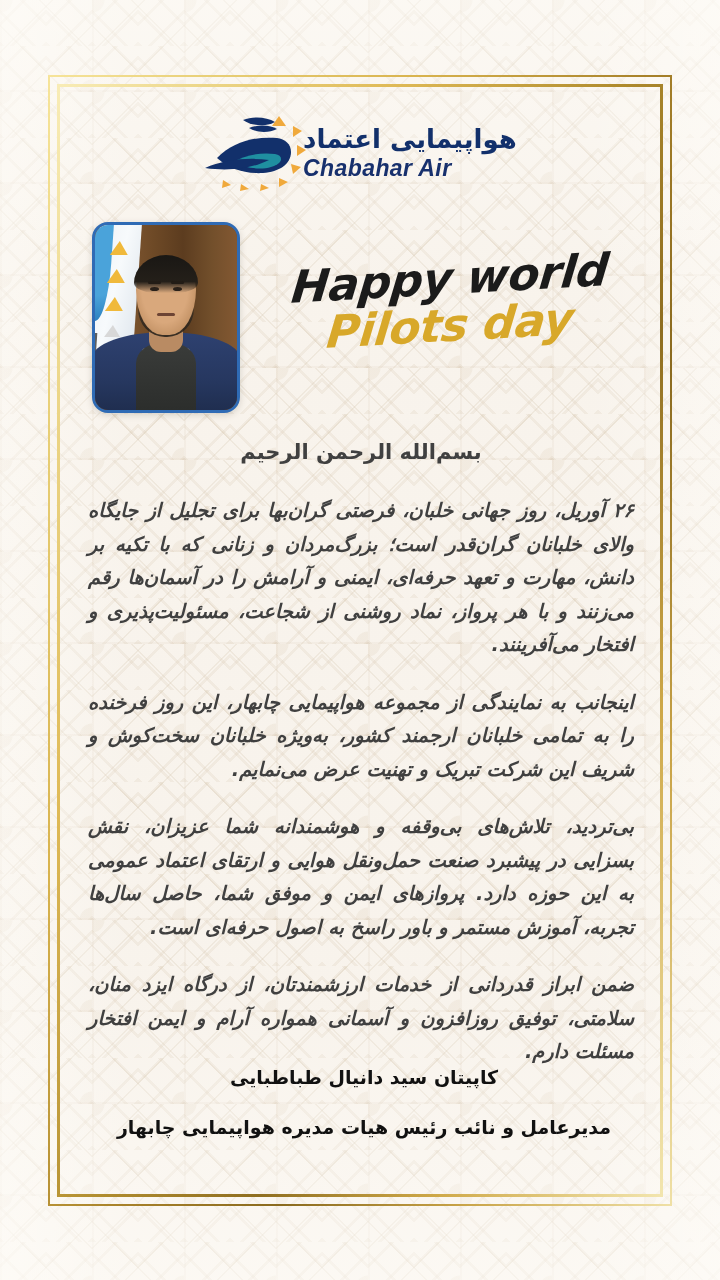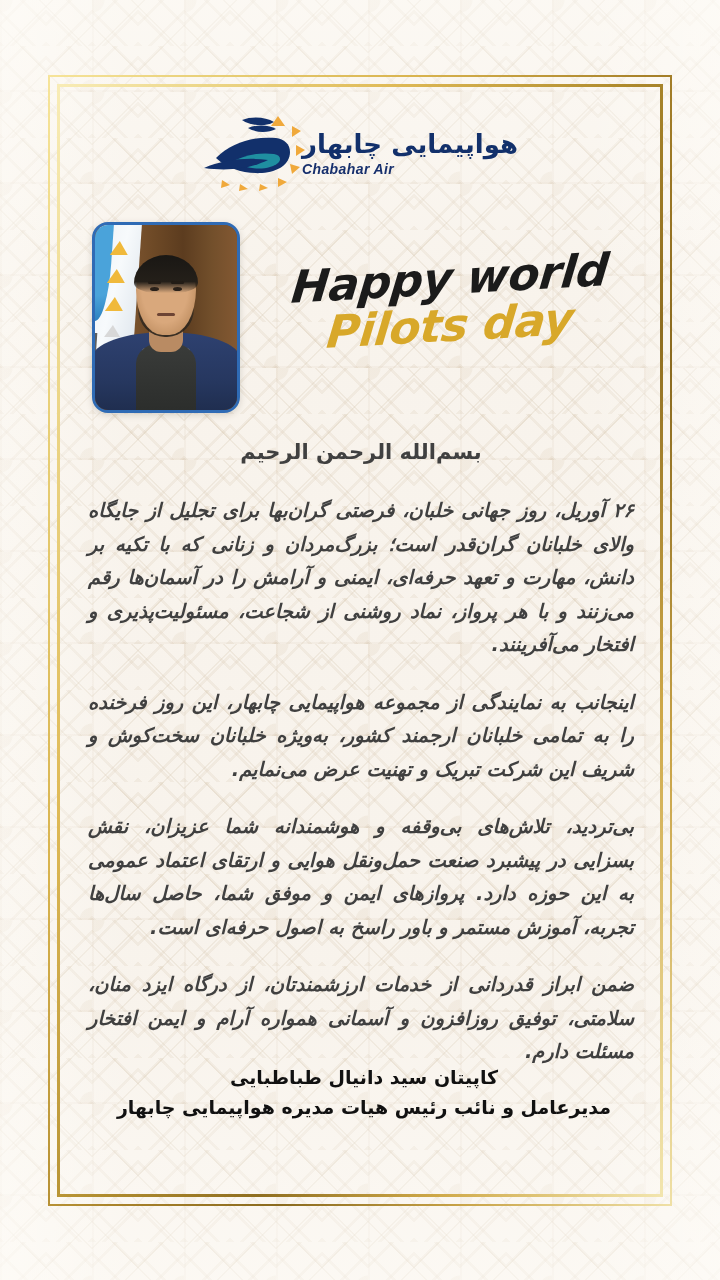--- a/index.html
+++ b/index.html
@@ -105,21 +105,21 @@
     font-size: 26px;
     color: #12306b;
     direction: rtl;
     line-height: 1.05;
     font-weight: 600;
     letter-spacing: .5px;
     font-family: "DejaVu Sans", sans-serif;
     margin-top: 4px;
   }
   .logo-en {
-    font-size: 14px;
+    font-size: 23px;
     font-weight: bold;
     font-style: italic;
     color: #17306d;
     letter-spacing: .4px;
     font-family: "Liberation Sans", sans-serif;
     margin-top: 2px;
   }
 
   
   .portrait-wrap {
@@ -313,20 +313,21 @@
   }
   .sig-name {
     font-size: 19px;
     font-weight: bold;
     line-height: 1.6;
   }
   .sig-title {
     font-size: 19px;
     font-weight: bold;
     line-height: 1.6;
+    margin-top: 20px;
   }
 </style>
 </head>
 <body>
 
 <div id="card">
 
   <div class="bg-pattern"></div>
   <div class="bg-pattern2"></div>
   <div class="bg-wash"></div>
@@ -350,21 +351,21 @@
         <path d="M14 46 C30 30, 52 24, 74 26 C82 27, 88 32, 88 40 C88 52, 76 60, 60 61
                  C42 62, 26 57, 14 46 Z" fill="#12306b"></path>
         <path d="M30 50 C42 43, 58 40, 72 42 C78 43, 80 47, 76 51
                  C68 58, 48 59, 30 50 Z" fill="#1f8fa0"></path>
         <path d="M2 56 C20 48, 44 45, 66 48 C52 55, 30 60, 2 56 Z" fill="#12306b"></path>
         <path d="M40 8 C50 4, 64 5, 72 10 C66 14, 50 15, 40 8 Z" fill="#12306b"></path>
         <path d="M46 16 C56 12, 68 13, 74 17 C66 21, 54 21, 46 16 Z" fill="#12306b"></path>
       </svg>
     </div>
     <div class="logo-words">
-      <div class="logo-fa">هواپیمایی چابهار</div>
+      <div class="logo-fa">هواپیمایی اعتماد</div>
       <div class="logo-en">Chabahar Air</div>
     </div>
   </div>
 
   <div class="portrait-wrap">
     <div class="portrait">
       <div class="flag">
         <div class="flag-blue"></div>
         <div class="flag-tri t1"></div>
         <div class="flag-tri t2"></div>

